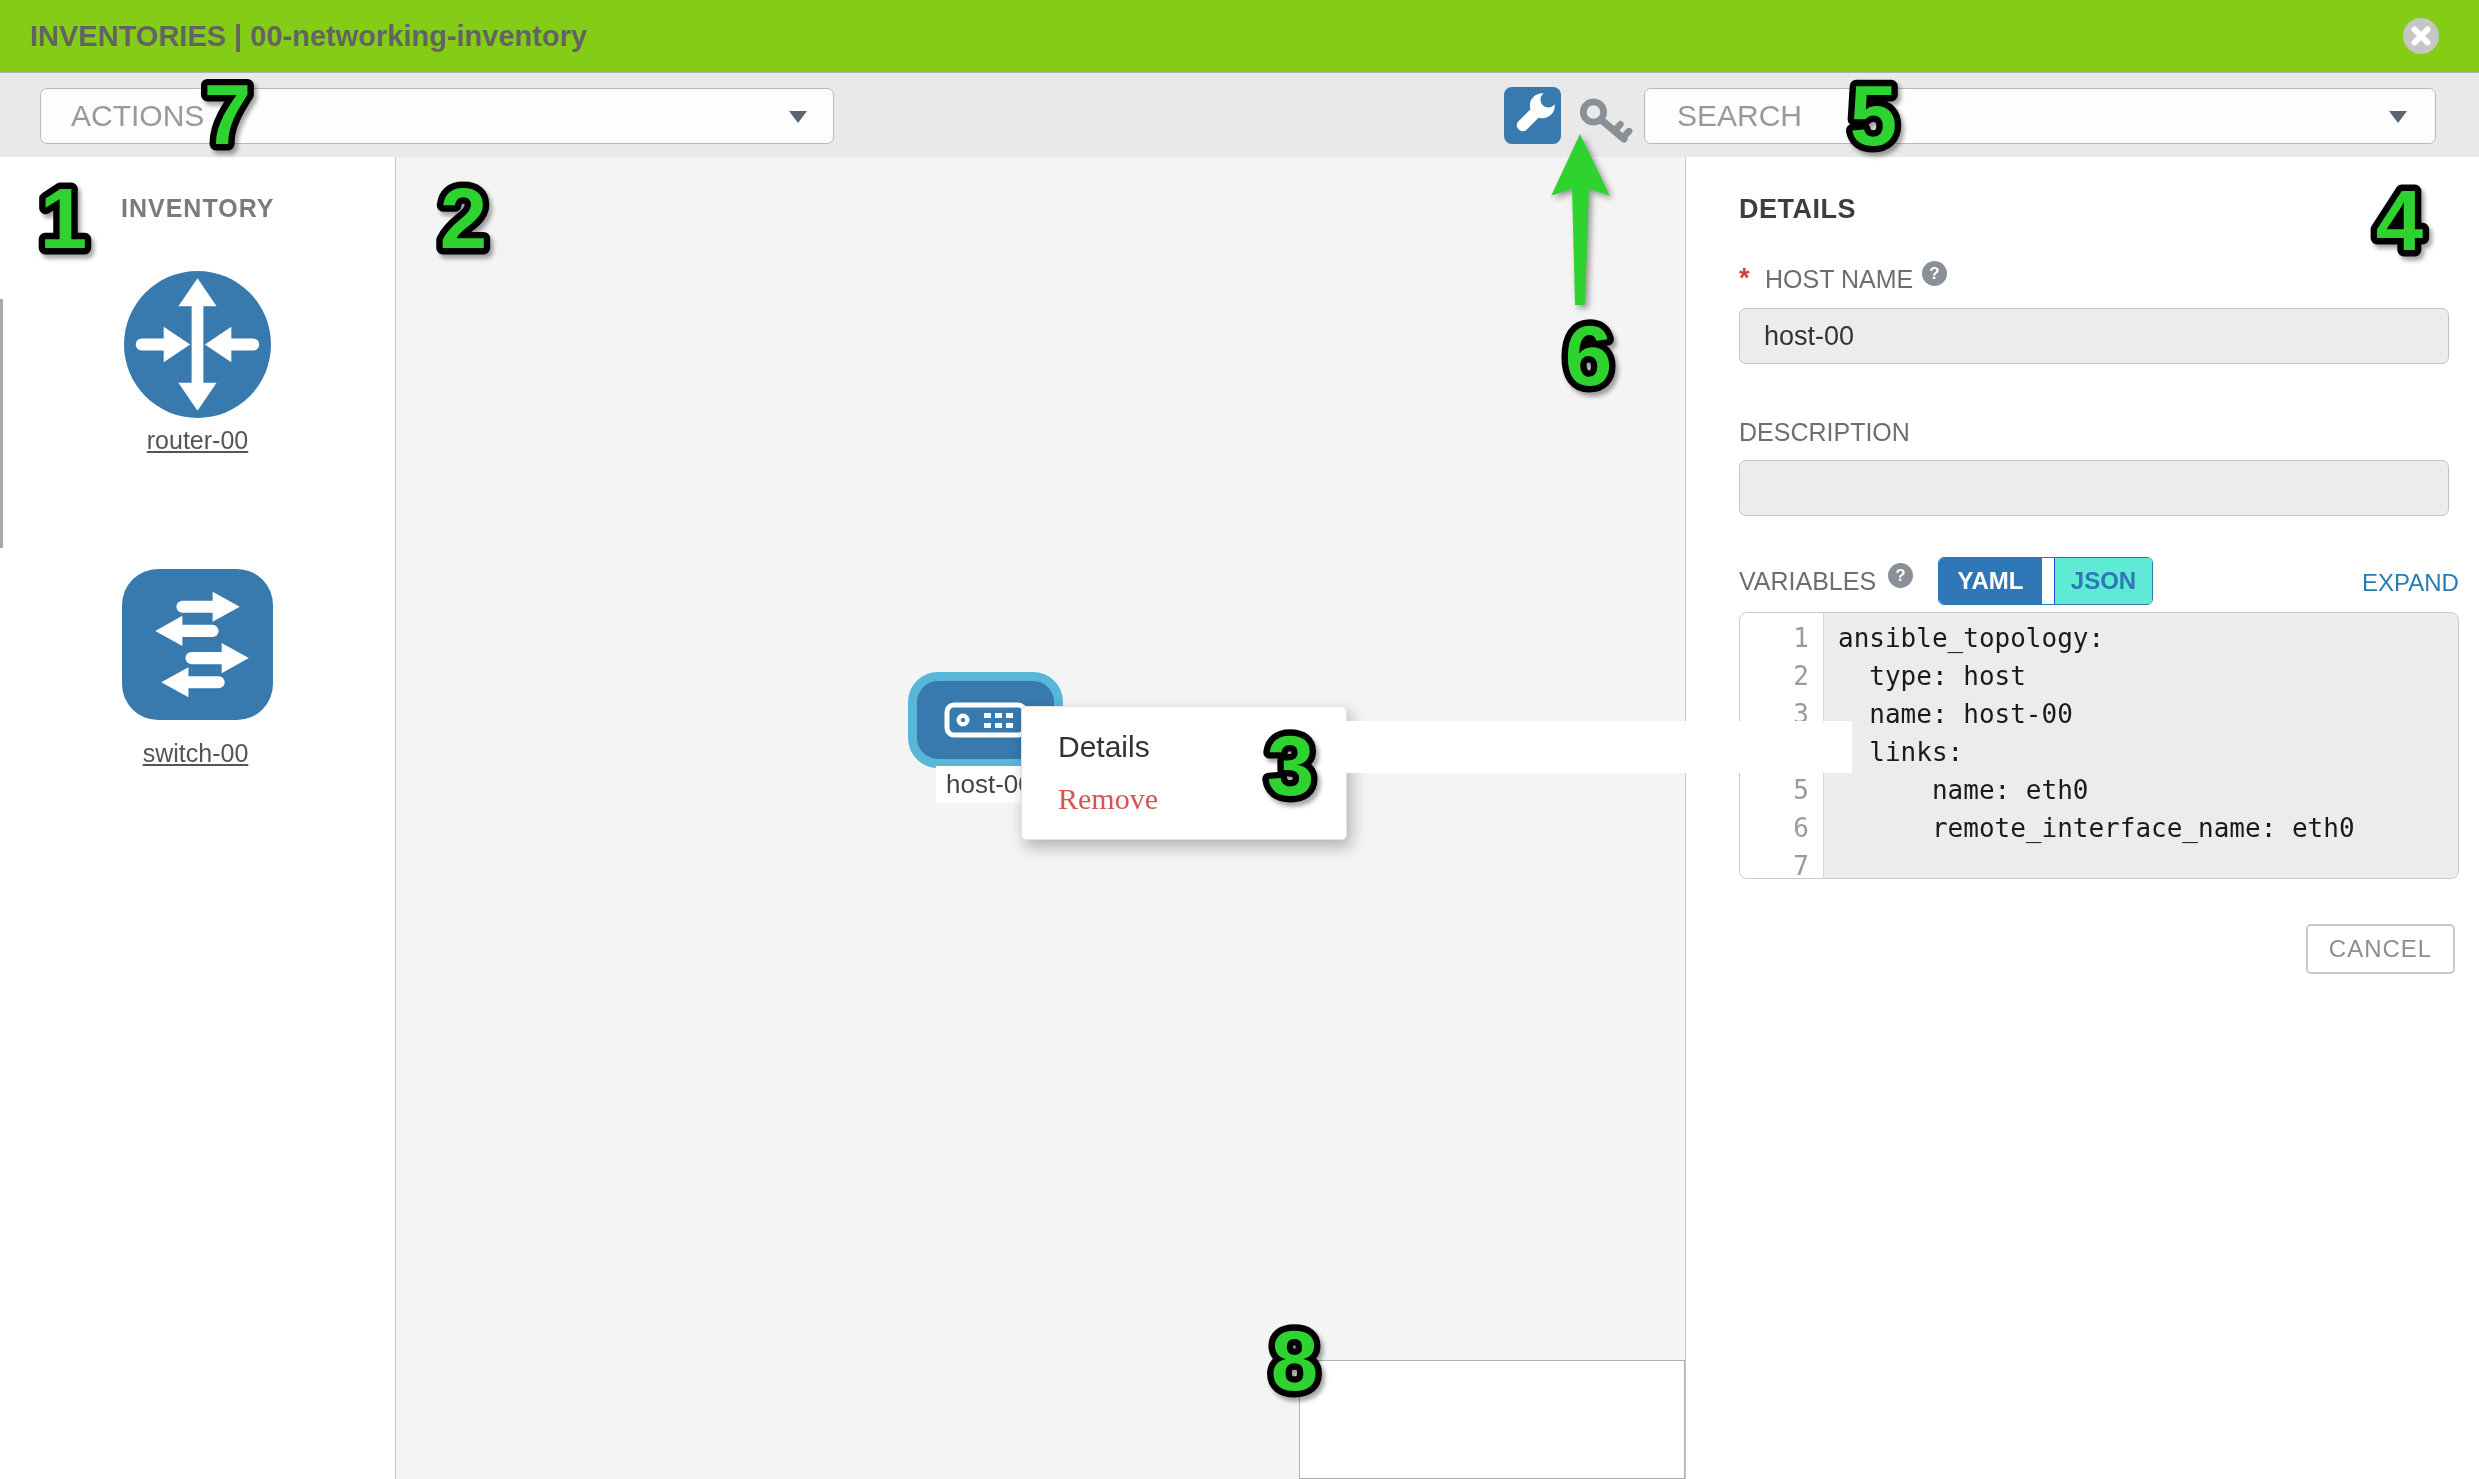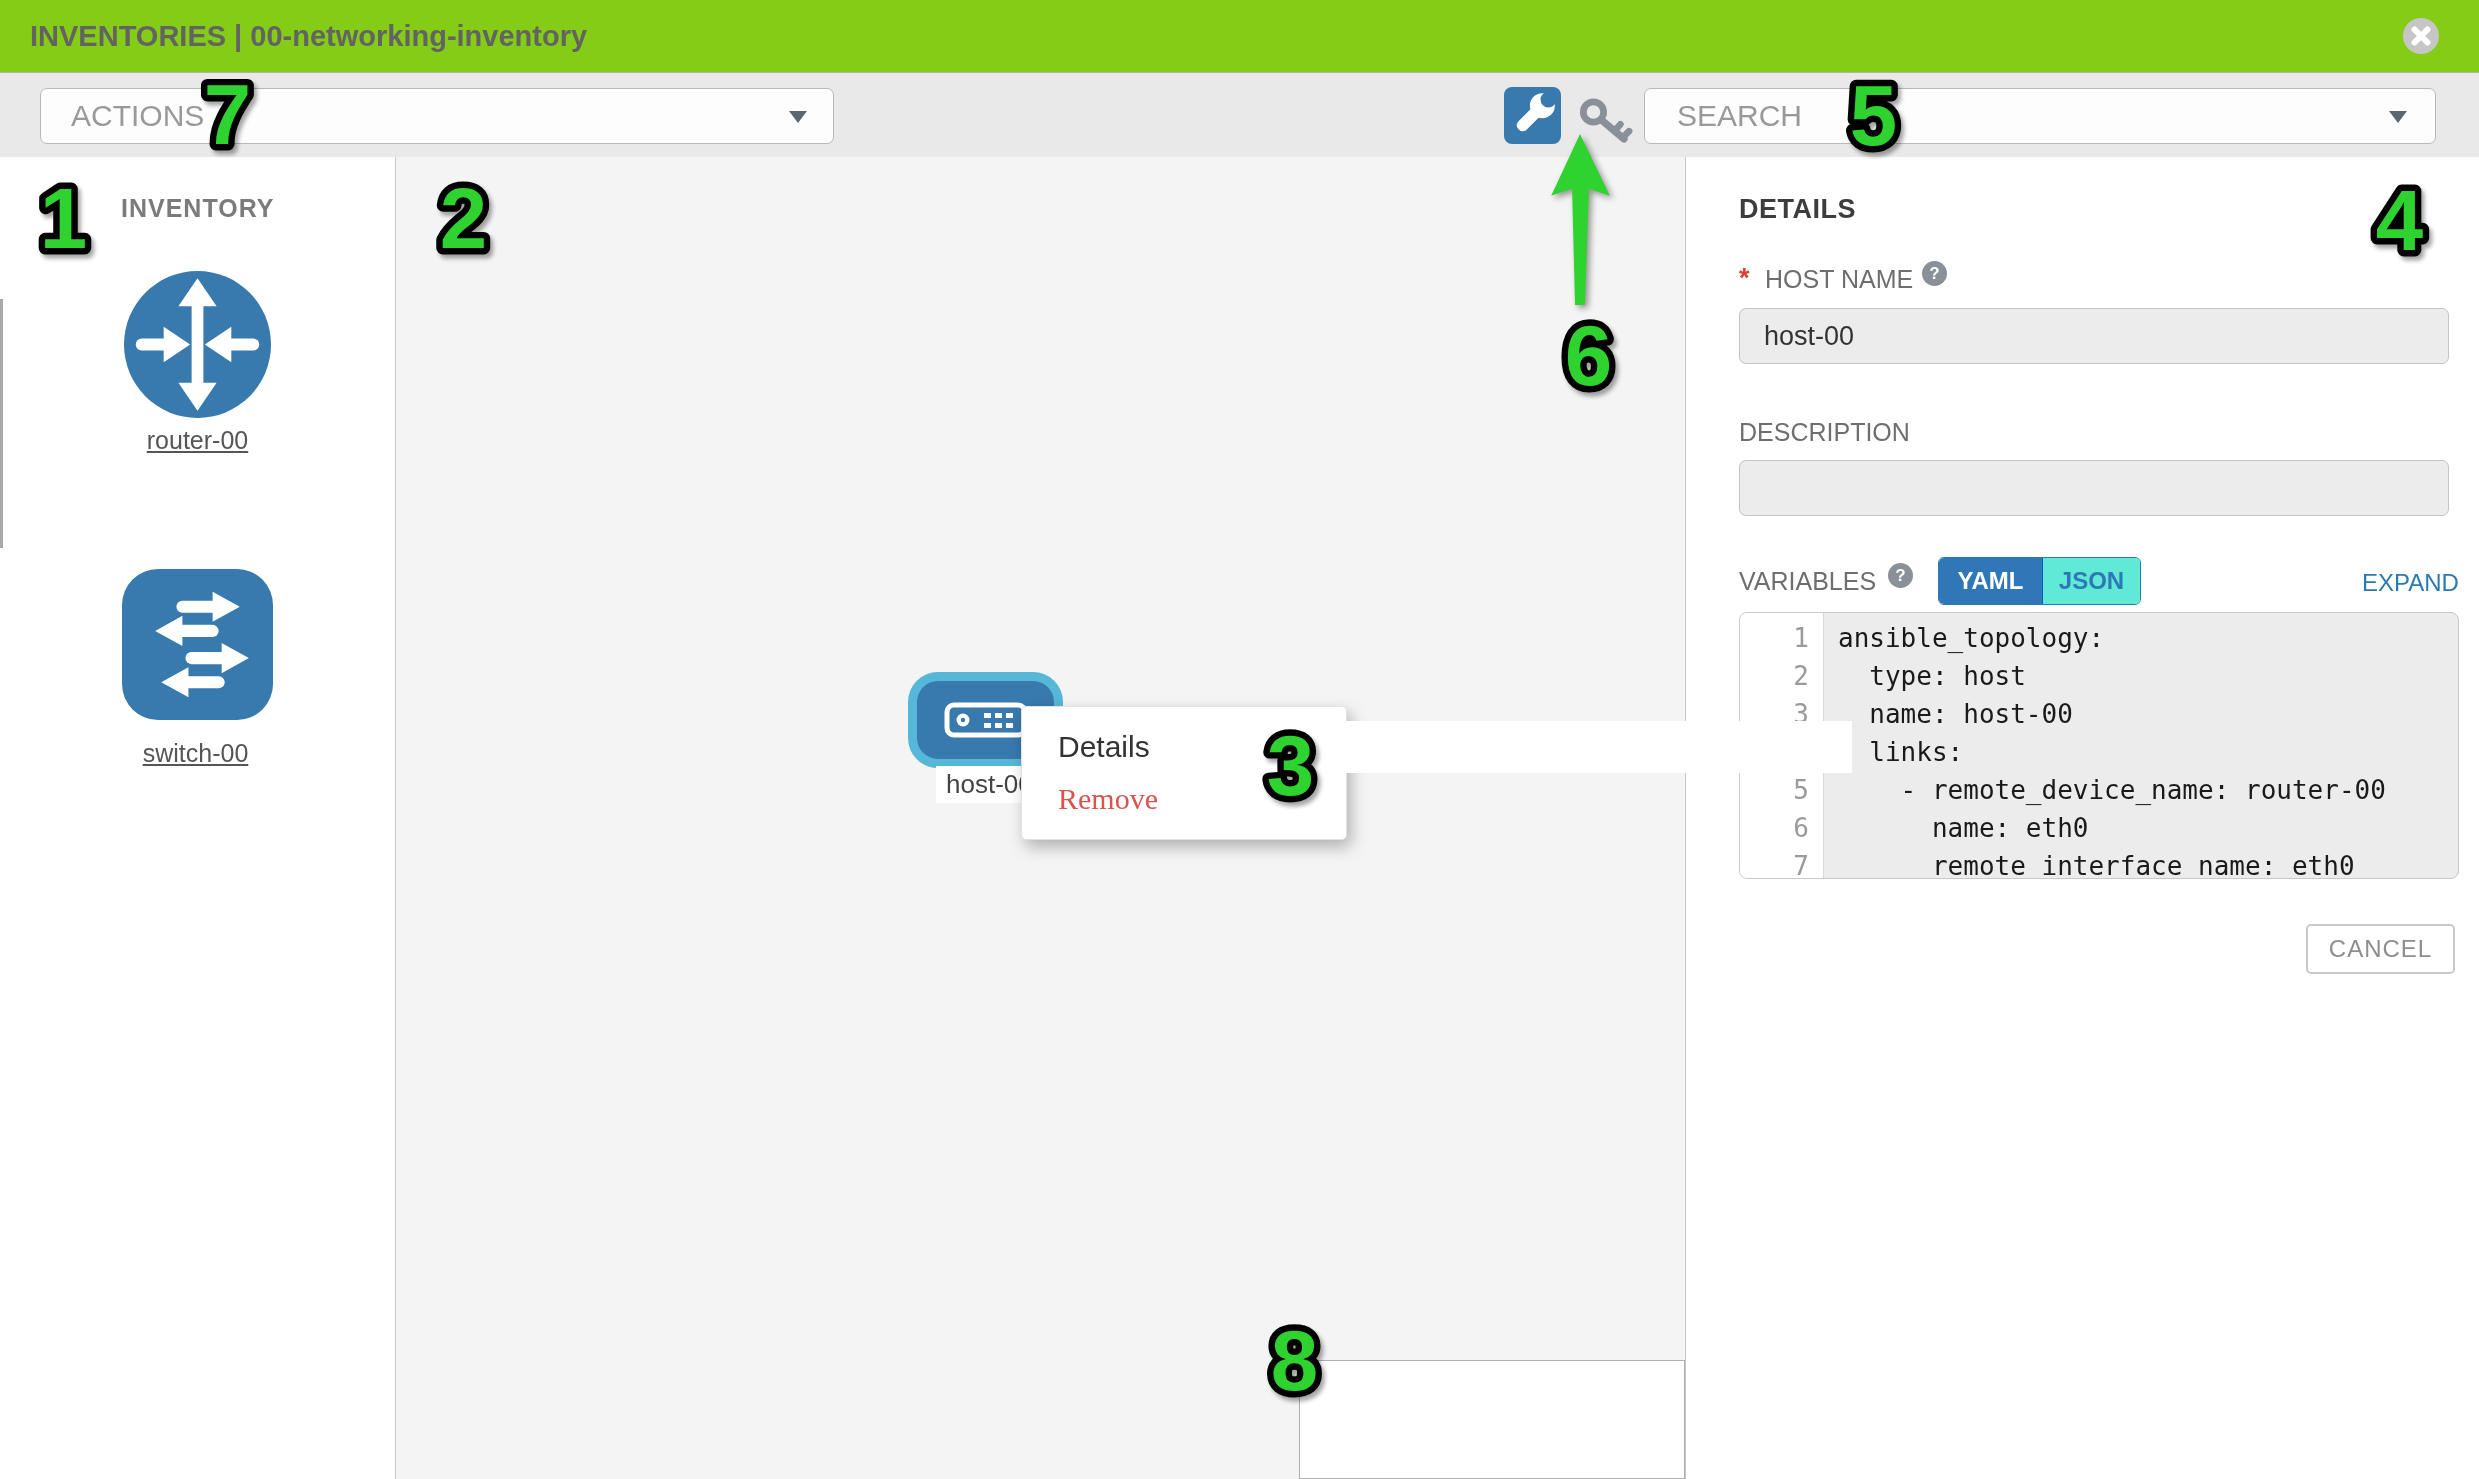--- a/index.html
+++ b/index.html
@@ -58,21 +58,21 @@
   .zoom-plus{left:1630px;top:1394px;font-size:48px;color:#8a9097;font-weight:bold;}
 
   
   .dt-heading{left:1739px;top:194px;font-size:27px;font-weight:bold;color:#3d3d3d;letter-spacing:0.5px;}
   .field-label{font-size:25px;color:#6e6e6e;}
   .req-star{color:#d43f3a;font-size:27px;font-weight:bold;}
   .help-icon{width:25px;height:25px;border-radius:50%;background:#8a9097;color:#fff;font-size:17px;font-weight:bold;
     display:flex;align-items:center;justify-content:center;}
   .text-input{background:#ececec;border:1px solid #c4c4c4;border-radius:7px;width:710px;height:56px;box-sizing:border-box;
     font-size:27px;color:#333;padding:0 24px;font-family:"Liberation Sans",sans-serif;outline:none;}
-  .toggle-group{left:1938px;top:557px;height:46px;display:flex;border:1px solid #2a7ab0;border-radius:6px;overflow:hidden;}
+  .toggle-group{left:1938px;top:557px;height:46px;display:flex;border:1px solid #2a7ab0;border-radius:6px;overflow:hidden;gap:12px;}
   .toggle-btn{height:46px;line-height:46px;font-size:24px;font-weight:bold;text-align:center;cursor:pointer;box-sizing:border-box;}
   .toggle-yaml{width:103px;background:#3077b8;color:#fff;}
   .toggle-json{width:98px;background:#5eead4;color:#3077b8;border-left:1px solid #1d4ed8;}
   .expand-link{left:2362px;top:569px;font-size:24px;color:#2a7ab0;cursor:pointer;}
   .editor{left:1739px;top:612px;width:720px;height:267px;border:1px solid #c9c9c9;border-radius:8px;overflow:hidden;
     display:flex;box-sizing:border-box;background:#ececec;}
   .gutter{width:84px;background:#fff;border-right:1px solid #d8d8d8;box-sizing:border-box;padding-top:6px;}
   .gutter div{height:38px;line-height:38px;text-align:right;padding-right:14px;color:#9a9a9a;
     font-family:"DejaVu Sans Mono",monospace;font-size:26px;}
   .code{flex:1;padding:6px 0 0 14px;}
@@ -224,21 +224,20 @@
     <div>4</div>
     <div>5</div>
     <div>6</div>
     <div>7</div>
   </div>
   <div class="code">
     <div>ansible_topology:</div>
     <div>  type: host</div>
     <div>  name: host-00</div>
     <div>  links:</div>
-    <div>    - remote_device_name: router-00</div>
     <div>      name: eth0</div>
     <div>      remote_interface_name: eth0</div>
   </div>
 </div>
 
 <div class="abs cancel-btn">CANCEL</div>
 
 <svg class="ann" style="left:4px;top:159px;" viewBox="0 0 120 120" width="119" height="119">
   <text x="60" y="90" text-anchor="middle">1</text>
   </svg>

